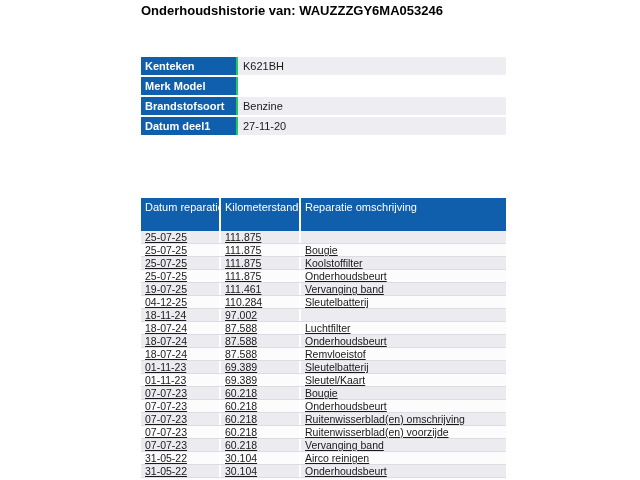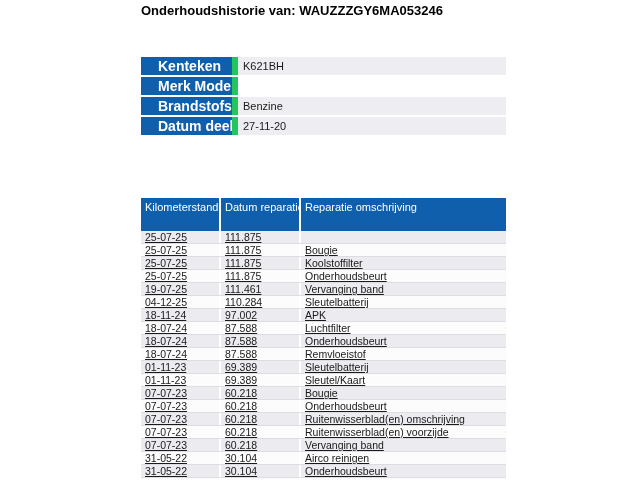--- a/index.html
+++ b/index.html
@@ -23,25 +23,25 @@
   
   .info-table {
     position: absolute;
     left: 141px; top: 57px;
     width: 365px;
   }
   .info-row { display: flex; height: 18px; margin-bottom: 2px; }
   .info-label {
     width: 97px;
     background: var(--header-blue, #0F5FAC);
-    border-right: 6px solid #22c55e;
+    border-right: 2px solid #22c55e;
     color: #fff;
-    font-size: 14px; font-weight: bold;
+    font-size: 11px; font-weight: bold;
     line-height: 18px;
-    padding-left: 17px;
+    padding-left: 4px;
     white-space: nowrap; overflow: hidden;
   }
   .info-value {
     flex: 1;
     background: var(--cell-gray, #EEEEF2);
     color: #1a1a1a;
     font-size: 11px;
     line-height: 18px;
     padding-left: 5px;
     white-space: nowrap; overflow: hidden;
@@ -110,22 +110,22 @@
   </div>
 
   <div class="info-row">
     <div class="info-label">Datum deel1</div>
     <div class="info-value">27-11-20</div>
   </div>
 </div>
 
   <div class="hist-table">
     <div class="hist-header">
+      <div class="hcell col-date">Datum reparatie</div>
       <div class="hcell col-km">Kilometerstand</div>
-      <div class="hcell col-date">Datum reparatie</div>
       <div class="hcell col-desc">Reparatie omschrijving</div>
     </div>
     <div>
   <div class="hist-row odd">
     <div class="cell col-date">25-07-25</div>
     <div class="cell col-km">111.875</div>
   </div>
 
   <div class="hist-row even">
     <div class="cell col-date">25-07-25</div>
@@ -153,21 +153,20 @@
 
   <div class="hist-row even">
     <div class="cell col-date">04-12-25</div>
     <div class="cell col-km">110.284</div>
     <div class="cell col-desc">Sleutelbatterij</div>
   </div>
 
   <div class="hist-row odd">
     <div class="cell col-date">18-11-24</div>
     <div class="cell col-km">97.002</div>
-    <div class="cell col-desc">APK</div>
   </div>
 
   <div class="hist-row even">
     <div class="cell col-date">18-07-24</div>
     <div class="cell col-km">87.588</div>
     <div class="cell col-desc">Luchtfilter</div>
   </div>
 
   <div class="hist-row odd">
     <div class="cell col-date">18-07-24</div>

